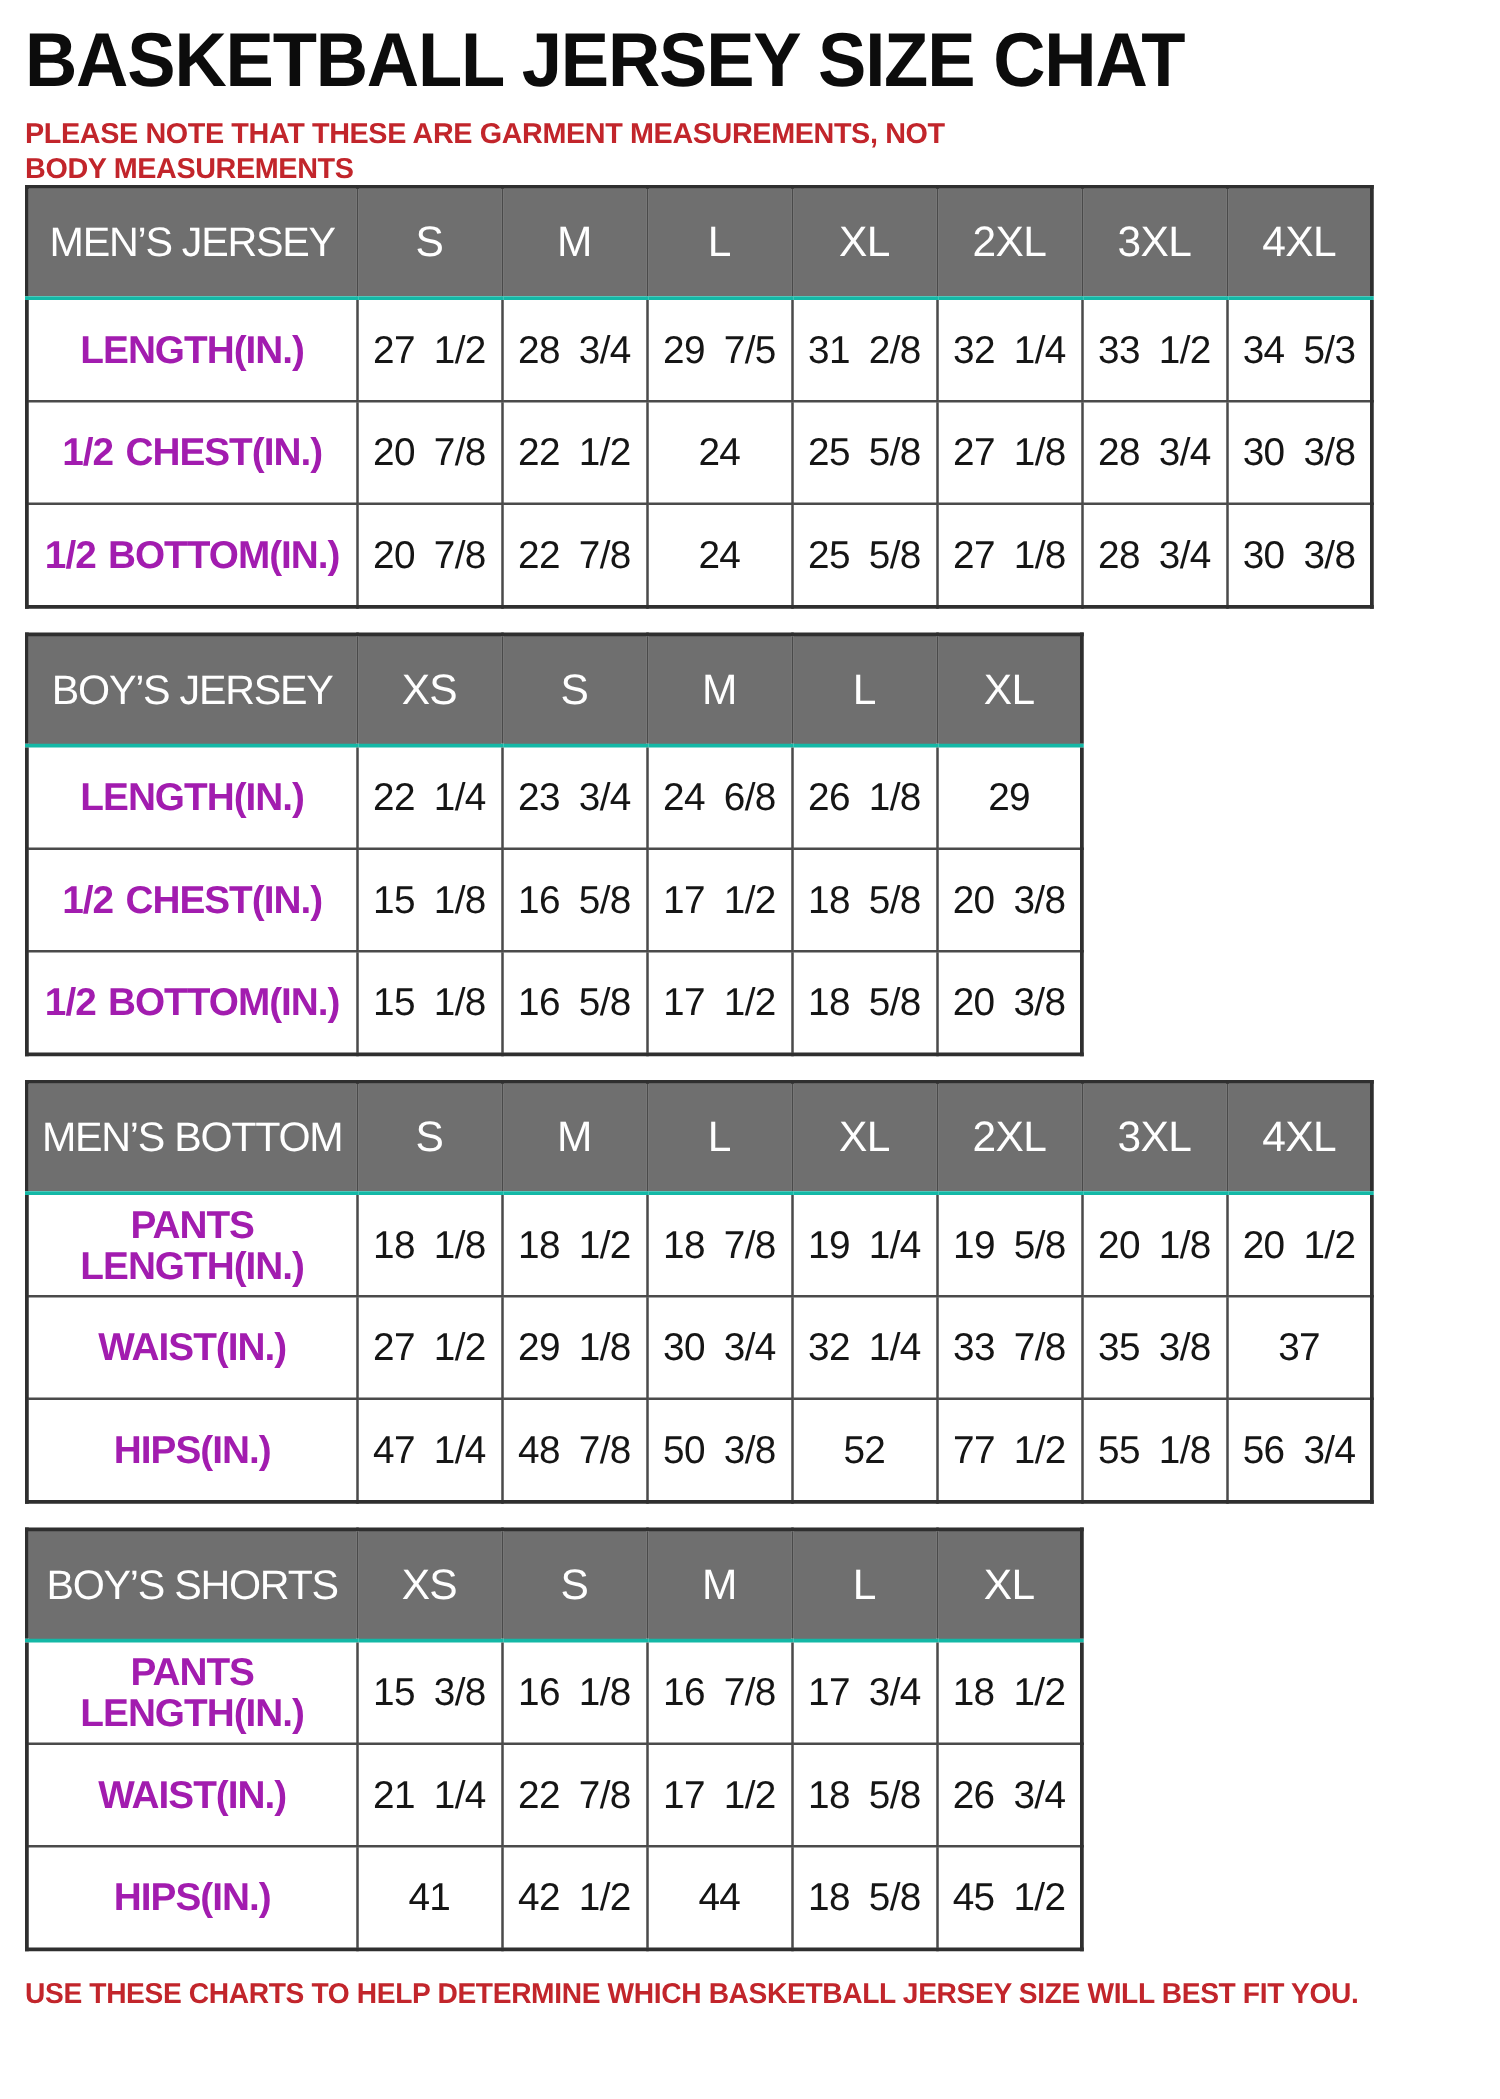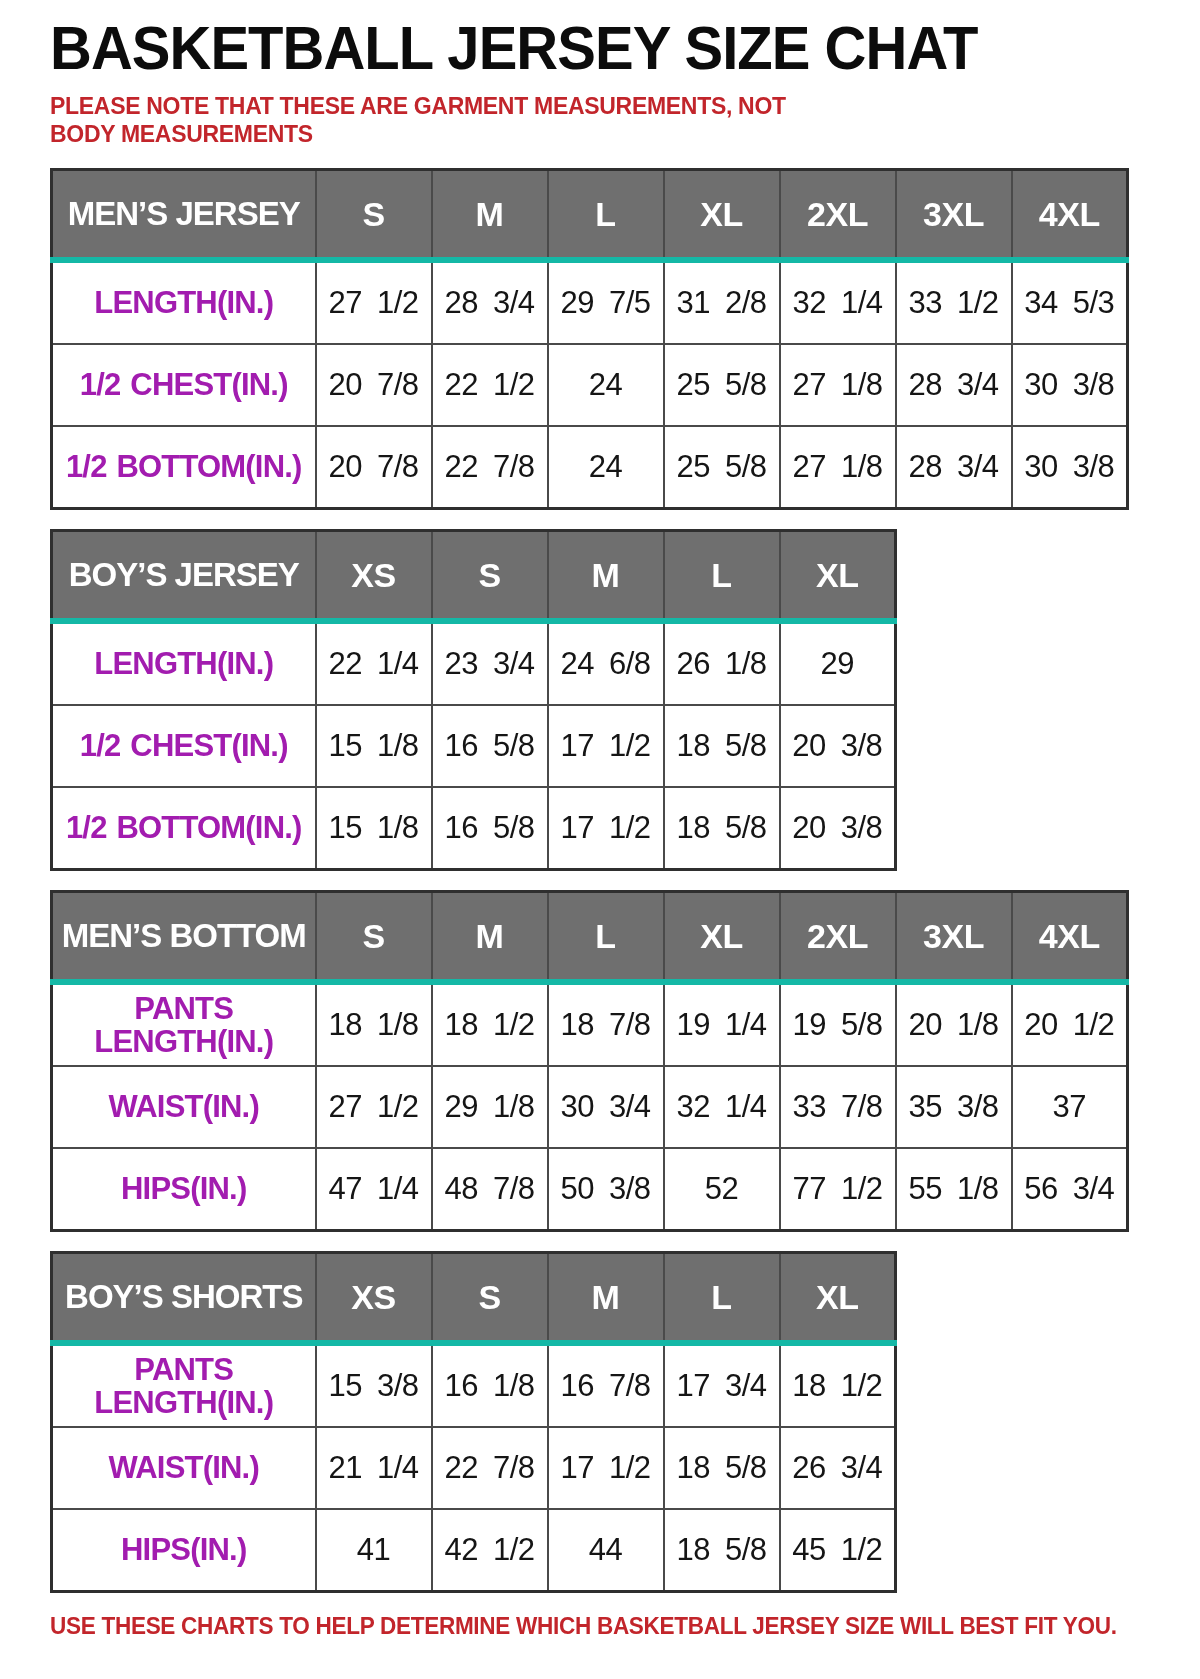--- a/index.html
+++ b/index.html
@@ -7,41 +7,41 @@
     padding: 0;
     background: #ffffff;
     width: 1200px;
     font-family: "Liberation Sans", sans-serif;
     color: #121212;
   }
   .page {
     width: 1200px;
     min-height: 1679px;
     box-sizing: border-box;
-    padding: 16px 30px 20px 50px;
+    padding: 16px 30px 20px 20px;
     background: #ffffff;
   }
   .title {
     font-size: 61px;
     line-height: 1.05;
     font-weight: 700;
     color: #0c0c0c;
     margin: 0 0 12px 0;
     white-space: nowrap;
     transform: scaleX(0.95);
     transform-origin: left center;
     letter-spacing: -1px;
   }
   .note-top {
     color: #c2252b;
     font-weight: 700;
     font-size: 23px;
     line-height: 1.22;
     max-width: 790px;
-    margin: 0 0 20px 0;
+    margin: 0 0 0 0;
     letter-spacing: -0.3px;
   }
   .tables-container { width: 100%; }
   table.size-table {
     border-collapse: collapse;
     table-layout: fixed;
     margin: 0 0 19px 0;
     border: 3px solid #2f2f2f;
     background: #ffffff;
   }
@@ -53,23 +53,23 @@
     text-align: center;
     vertical-align: middle;
     padding: 0 4px;
     overflow: hidden;
   }
   table.size-table thead th {
     background: #6f6f6f;
     color: #ffffff;
     height: 86px;
     font-size: 34px;
-    font-weight: 700;
+    font-weight: 400;
     letter-spacing: -0.5px;
-    border-bottom: 6px solid #14b8a6;
+    border-bottom: 3px solid #14b8a6;
   }
   table.size-table thead th.label-col {
     font-size: 33px;
     letter-spacing: -1px;
   }
   table.size-table tbody td {
     height: 80px;
     font-size: 31px;
     font-weight: 400;
     color: #151515;

